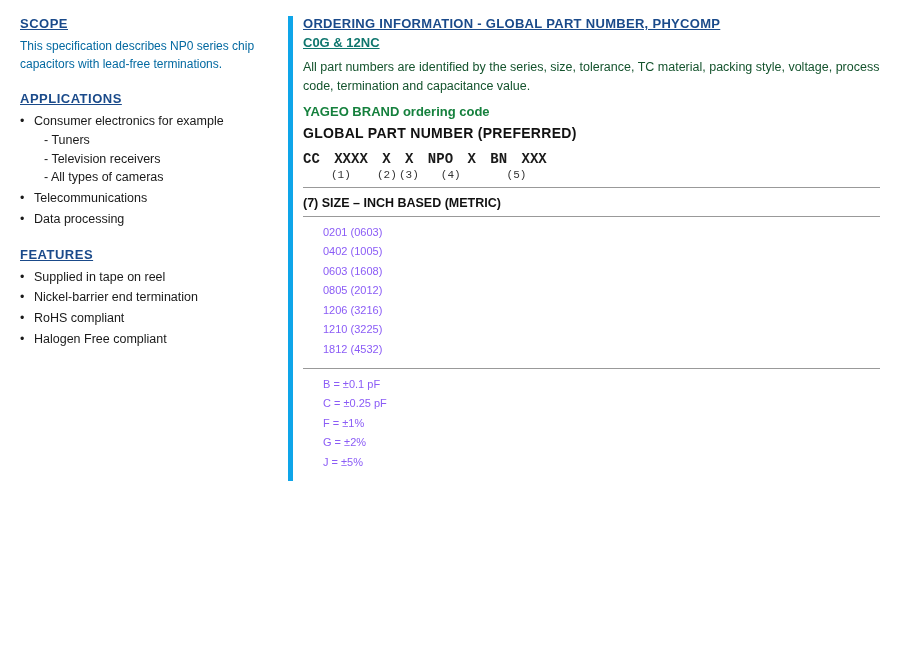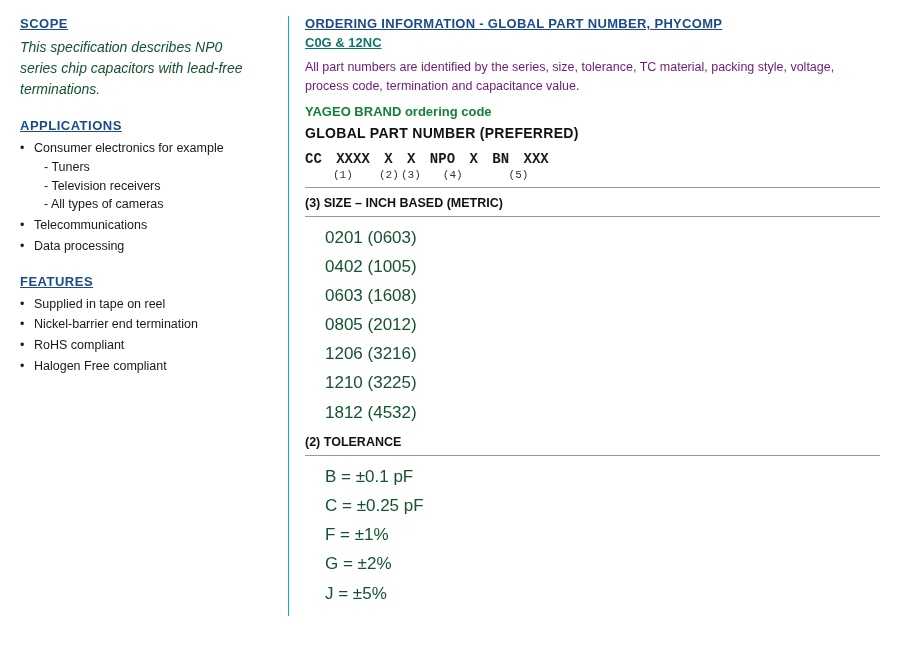--- a/index.html
+++ b/index.html
@@ -17,39 +17,38 @@
       gap: 8px;
       width: 100%;
     }
     .left-col {
       width: 260px;
       flex-shrink: 0;
       padding-right: 20px;
     }
     .right-col {
       flex: 1;
-      padding-left: 16px;
-      border-left: 1px solid #0ea5e9;
+      padding-left: 10px;
+      border-left: 5px solid #0ea5e9;
     }
     .section-heading {
       font-size: 13px;
       font-weight: bold;
       color: #1a4a8a;
       text-decoration: underline;
       text-transform: uppercase;
       letter-spacing: 0.5px;
       margin-bottom: 6px;
       font-family: Arial, sans-serif;
     }
     .scope-text {
-      font-size: 14px;
+      font-size: 12px;
       line-height: 1.5;
       margin-bottom: 18px;
-      color: #14532d;
-      font-style: italic;
+      color: #0369a1;
     }
     .applications-section {
       margin-bottom: 18px;
     }
     .bullet-list {
       list-style: none;
       padding: 0;
       margin: 4px 0;
     }
     .bullet-list > li {
@@ -96,21 +95,21 @@
       font-size: 13px;
       font-weight: bold;
       color: #0f766e;
       text-decoration: underline;
       margin-bottom: 8px;
     }
     .ordering-desc {
       font-size: 12.5px;
       line-height: 1.5;
       margin-bottom: 8px;
-      color: #701a75;
+      color: #14532d;
     }
     .brand-label {
       font-size: 13px;
       font-weight: bold;
       margin-bottom: 6px;
       color: #15803d;
     }
     .global-part-label {
       font-size: 14px;
       font-weight: bold;
@@ -132,24 +131,24 @@
       margin-bottom: 8px;
     }
     .subsection-title {
       font-size: 12.5px;
       font-weight: bold;
       color: #111;
       margin-bottom: 4px;
       margin-top: 8px;
     }
     .data-row {
-      font-size: 17px;
+      font-size: 11px;
       padding: 1px 0 1px 20px;
       line-height: 1.6;
-      color: #14532d;
+      color: #8b5cf6;
     }
   </style>
 </head>
 <body>
 
 <div class="layout">
 
   <div class="left-col">
 
     <div class="applications-section">
@@ -207,33 +206,32 @@
         <span style="display:inline-block;width:22px;">(2)</span>
         <span style="display:inline-block;width:22px;">(3)</span>
         <span style="display:inline-block;width:46px;">&nbsp;&nbsp;&nbsp;(4)</span>
         <span style="display:inline-block;width:46px;">&nbsp;&nbsp;&nbsp;&nbsp;&nbsp;&nbsp;(5)</span>
       </div>
     </div>
 
     <hr class="divider">
 
     <div class="size-section">
-      <div class="subsection-title">(3) SIZE – INCH BASED (METRIC)</div>
+      <div class="subsection-title">(7) SIZE – INCH BASED (METRIC)</div>
       <hr class="divider">
       <div class="data-row">0201 (0603)</div>
       <div class="data-row">0402 (1005)</div>
       <div class="data-row">0603 (1608)</div>
       <div class="data-row">0805 (2012)</div>
       <div class="data-row">1206 (3216)</div>
       <div class="data-row">1210 (3225)</div>
       <div class="data-row">1812 (4532)</div>
     </div>
 
     <div class="tolerance-section">
-      <div class="subsection-title">(2) TOLERANCE</div>
       <hr class="divider">
       <div class="data-row">B = ±0.1 pF</div>
       <div class="data-row">C = ±0.25 pF</div>
       <div class="data-row">F = ±1%</div>
       <div class="data-row">G = ±2%</div>
       <div class="data-row">J = ±5%</div>
     </div>
   </div>
 </div>
 

